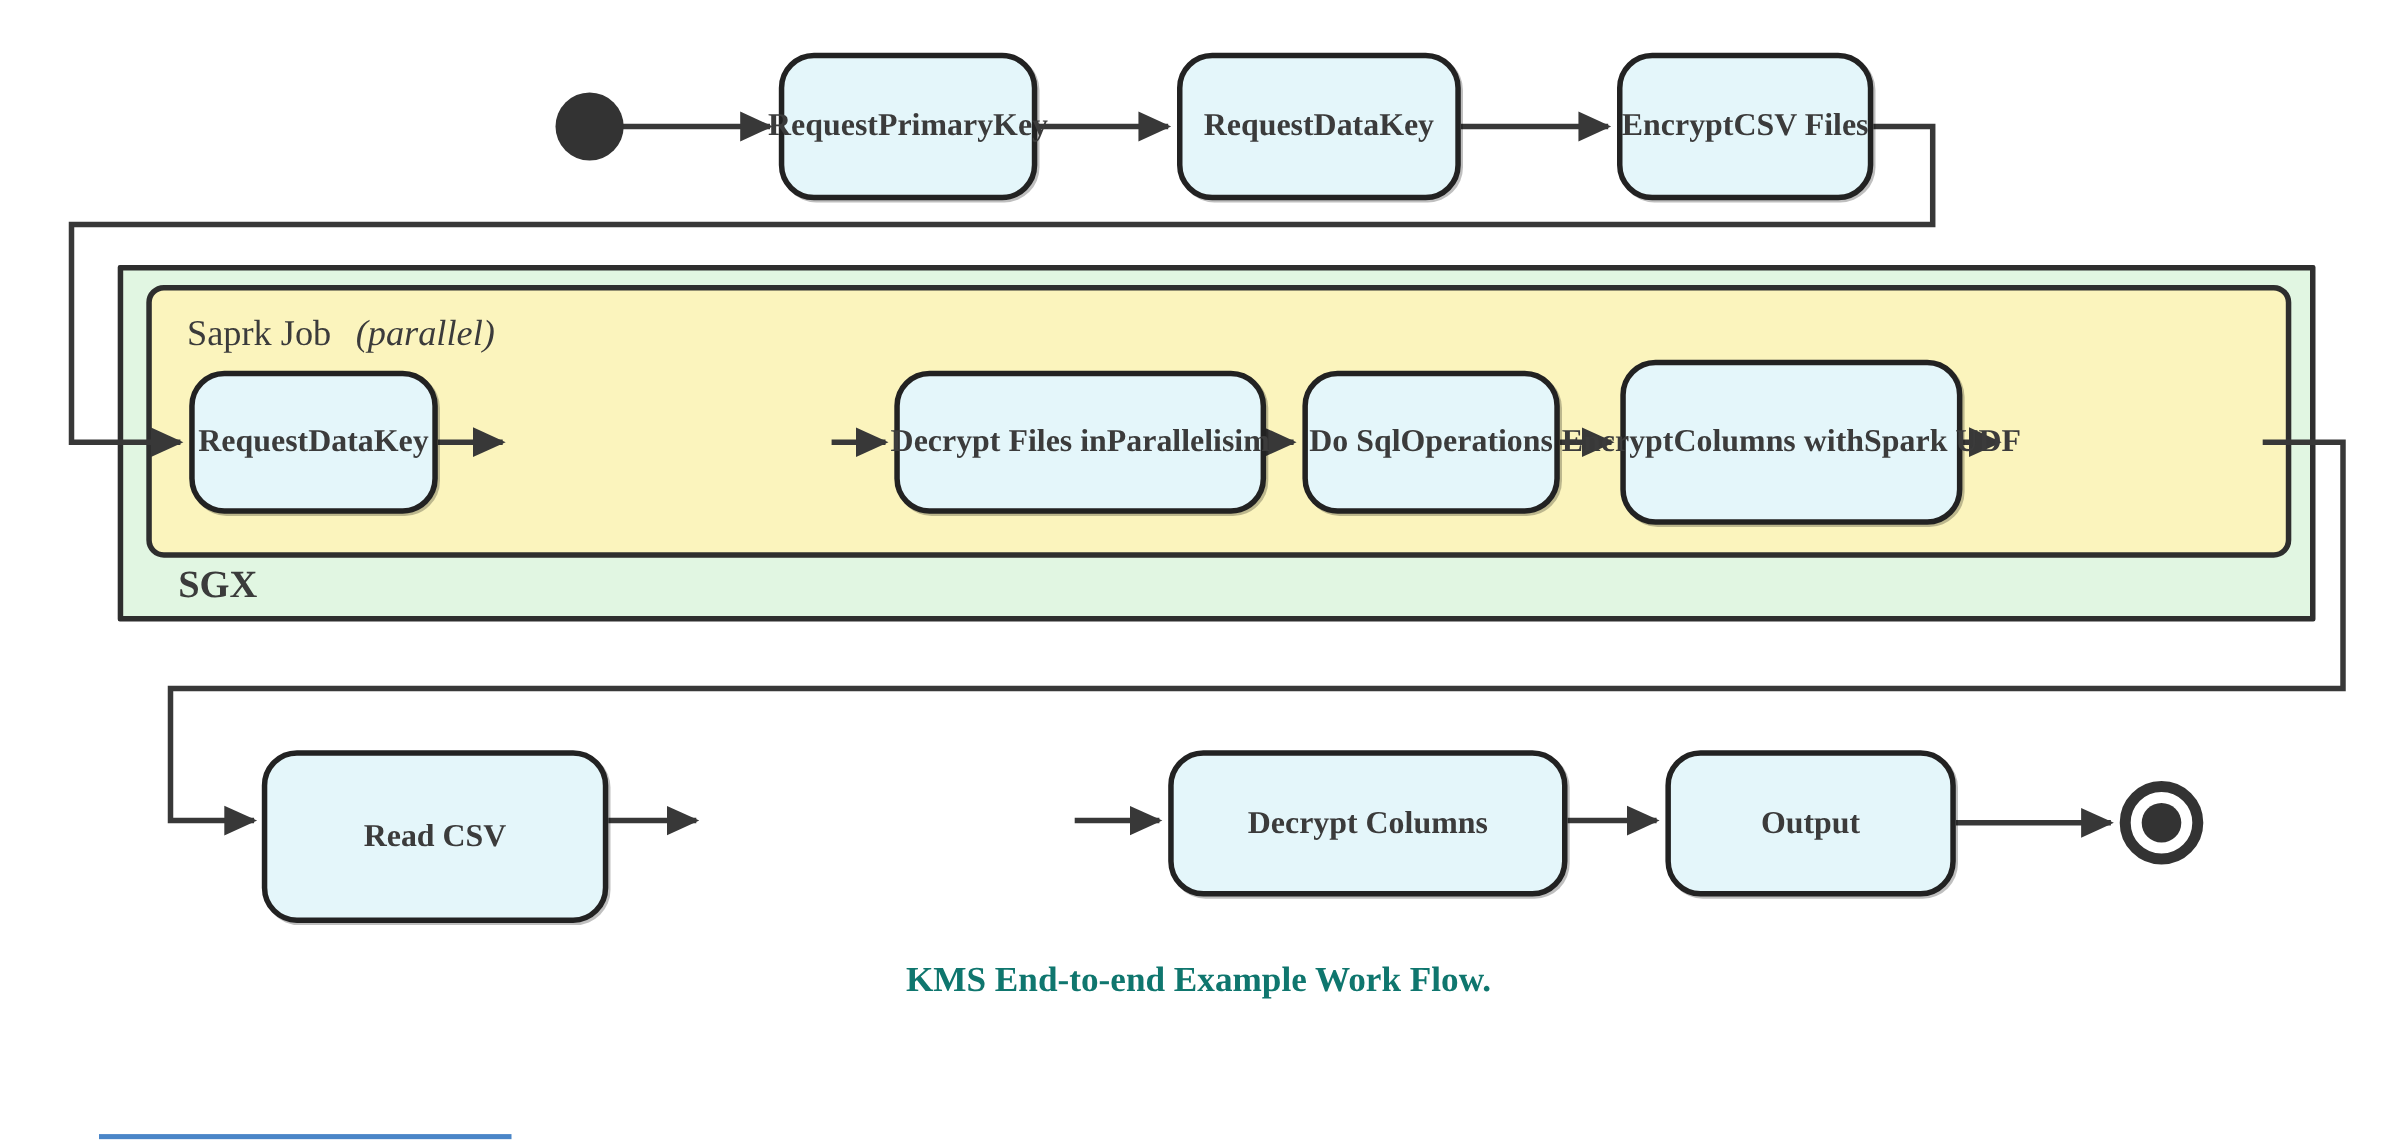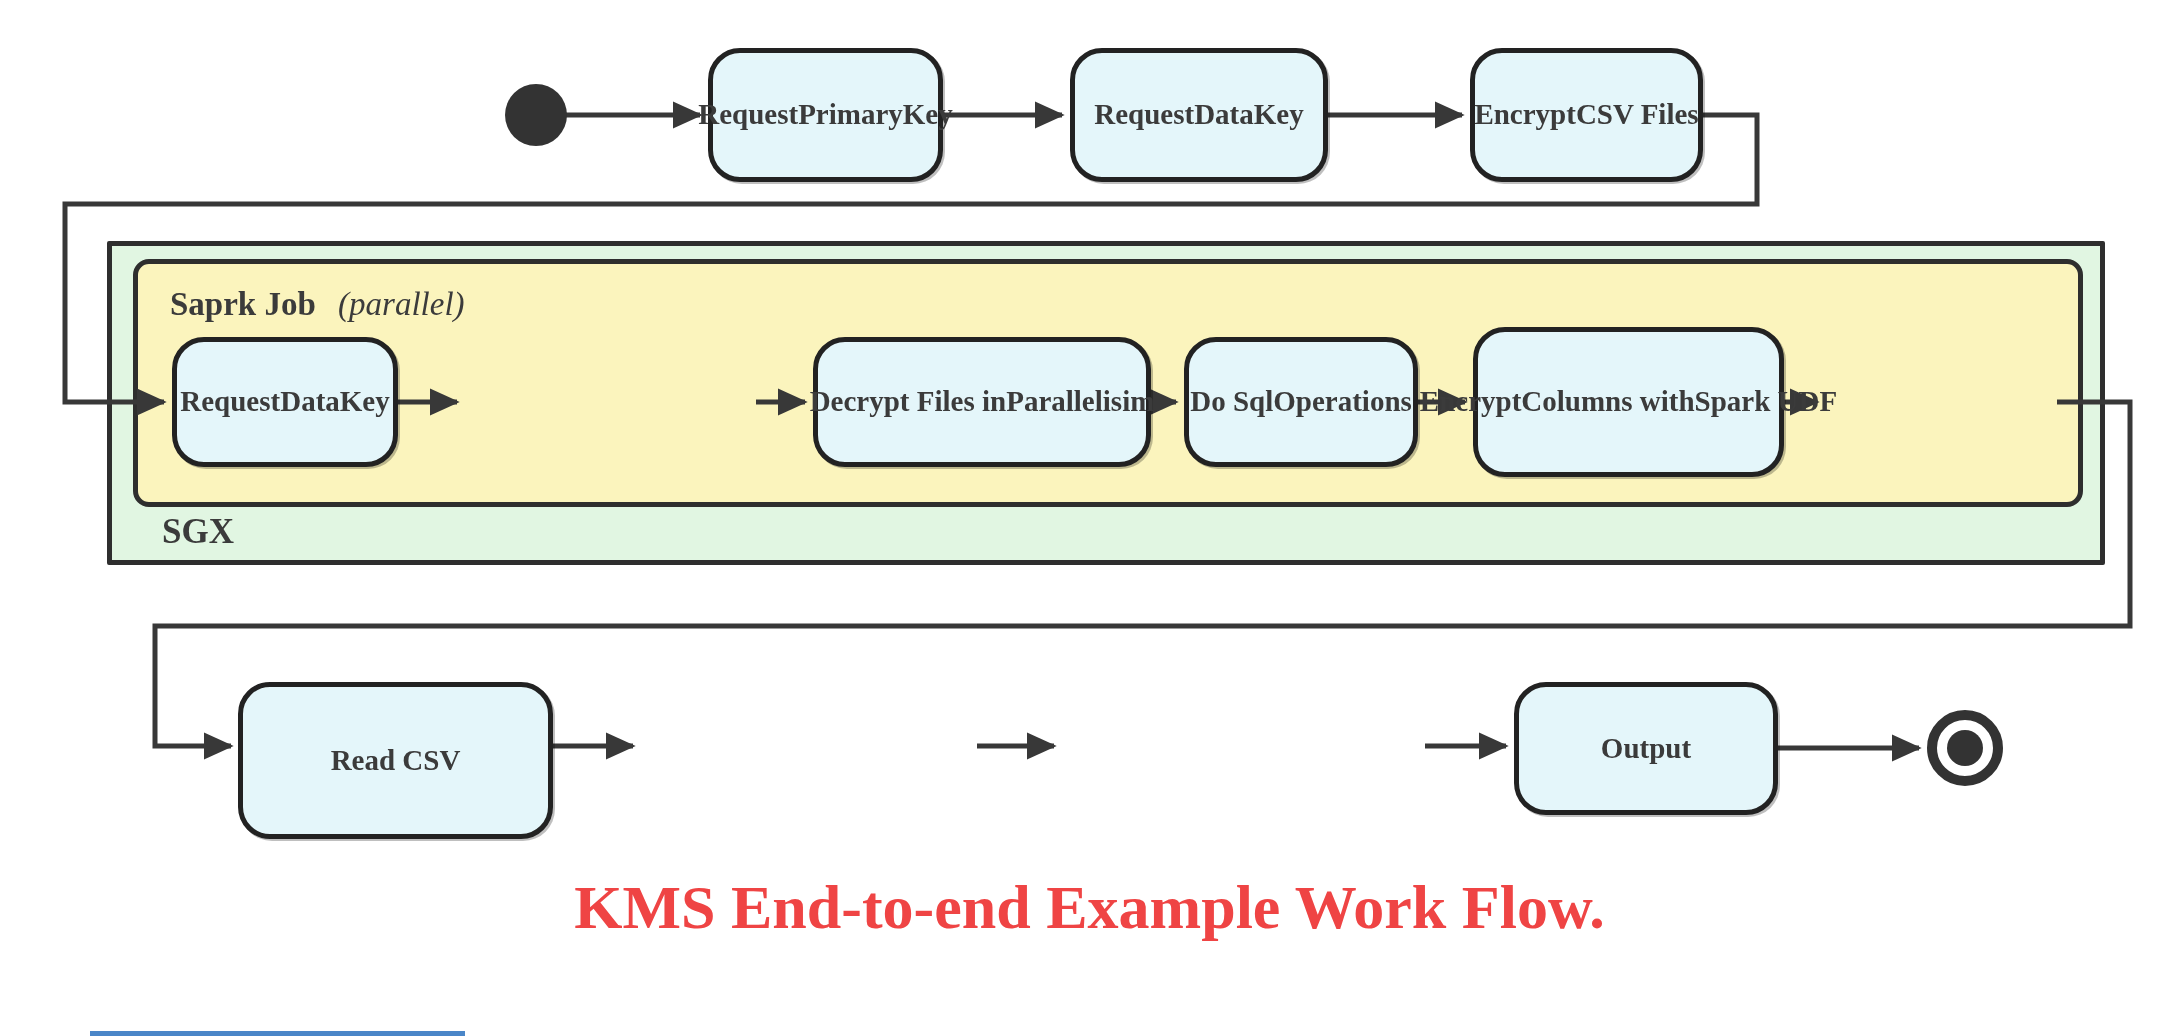--- a/index.html
+++ b/index.html
@@ -16,21 +16,21 @@
     background:#e1f6e2;border:5px solid #2e2e2e;border-radius:2px;
   }
   .group.spark{
     left:133px;top:259px;width:1950px;height:248px;
     background:#fbf4bd;border:5px solid #2e2e2e;border-radius:16px;
   }
   .spark-label{
     position:absolute;left:32px;top:22px;
     font-size:33px;color:#3b3b3b;white-space:nowrap;
   }
-  .spark-label .t{font-weight:bold;margin-top:36px;}
+  .spark-label .t{font-weight:normal;margin-top:36px;}
   .spark-label .q{font-style:italic;font-weight:normal;margin-left:14px;}
   .sgx-label{
     position:absolute;left:50px;bottom:8px;
     font-size:35px;font-weight:bold;color:#3b3b3b;
   }
   .connectors{position:absolute;left:0;top:0;width:2179px;height:1036px;}
   .node{
     position:absolute;box-sizing:border-box;
     background:#e4f6fa;border:5px solid #222222;border-radius:32px;
     display:flex;flex-direction:row;align-items:center;justify-content:center;
@@ -44,21 +44,21 @@
     background:#333333;border-radius:50%;
   }
   .end-node{
     position:absolute;left:1927px;top:710px;width:76px;height:76px;
     box-sizing:border-box;border:10px solid #333333;border-radius:50%;
     display:flex;align-items:center;justify-content:center;background:#ffffff;
   }
   .end-node .dot{width:36px;height:36px;background:#333333;border-radius:50%;}
   .caption{
     position:absolute;left:0;top:872px;width:2179px;
-    text-align:center;font-size:62px;font-weight:bold;color:#ef4444;
+    text-align:center;font-size:32px;font-weight:bold;color:#0f766e;
   }
   .bottom-strip{
     position:absolute;left:90px;top:1031px;width:375px;height:5px;
     background:#4a86c8;
   }
 </style>
 </head>
 <body>
 
 <div class="canvas">
@@ -129,20 +129,23 @@
   </div>
   <div class="node" style="left:1473px;top:327px;width:311px;height:150px">
     <span class="nl">Encrypt</span>
     <span class="nl">Columns with</span>
     <span class="nl">Spark UDF</span>
   </div>
 
   <div class="node" style="left:238px;top:682px;width:315px;height:157px">
     <span class="nl">Read CSV</span>
   </div>
+  <div class="node" style="left:1062px;top:682px;width:363px;height:133px">
+    <span class="nl">Decrypt Columns</span>
+  </div>
   <div class="node" style="left:1514px;top:682px;width:264px;height:133px">
     <span class="nl">Output</span>
   </div>
 
   <div class="caption">KMS End-to-end Example Work Flow.</div>
 
   <div class="bottom-strip"></div>
 
 </div>
 

